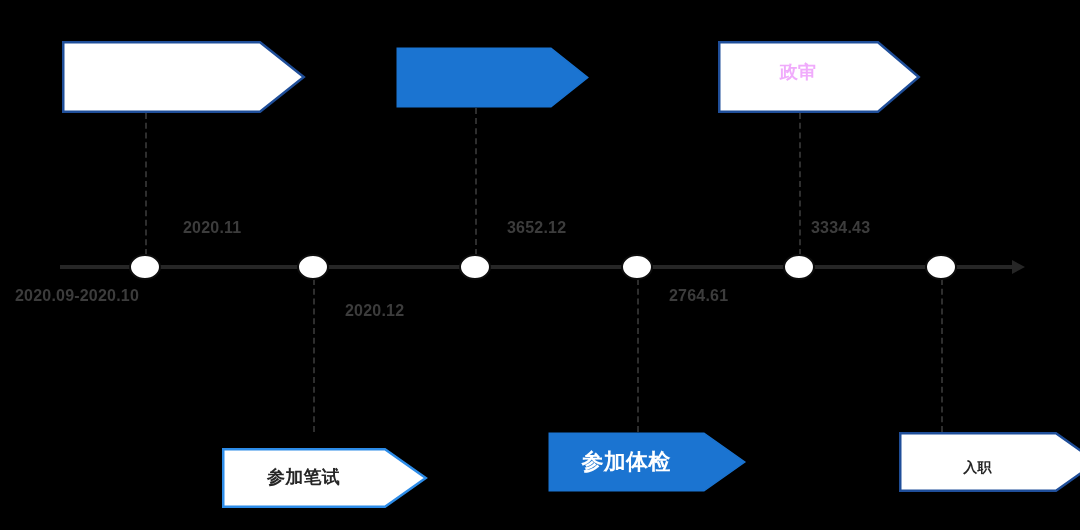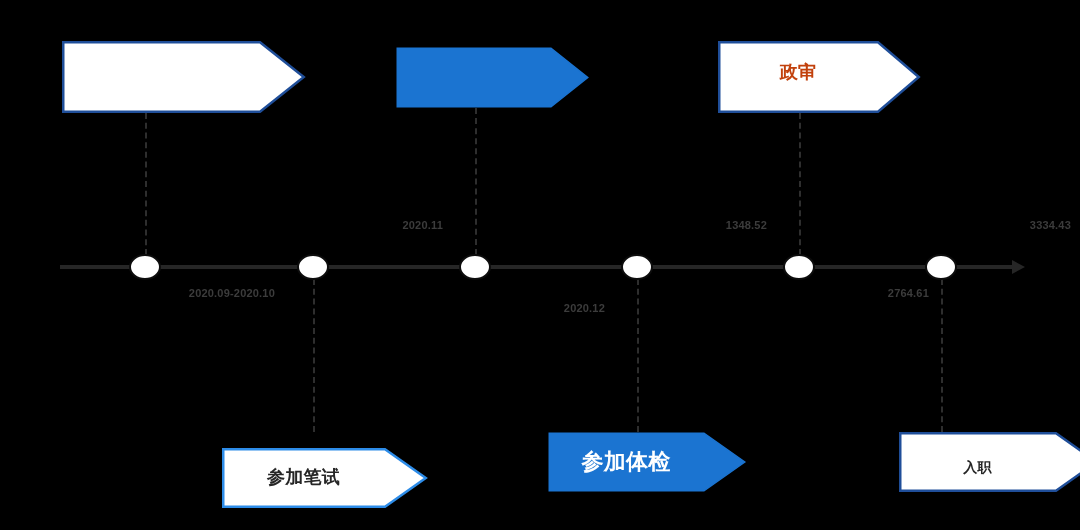--- a/index.html
+++ b/index.html
@@ -56,25 +56,25 @@
     width: 32px;
     height: 26px;
     border-radius: 50%;
     background: #ffffff;
     border: 2px solid #0d0d0d;
     z-index: 3;
   }
   .tick-label {
     position: absolute;
     color: #3c3c3c;
-    font-size: 11px;
+    font-size: 16px;
     font-weight: bold;
     letter-spacing: 0.2px;
     white-space: nowrap;
-    text-align: right;
+    text-align: left;
   }
   .connector {
     position: absolute;
     width: 0;
     border-left: 2px dashed #2e2e2e;
     z-index: 1;
   }
 </style>
 </head>
 <body>
@@ -94,35 +94,35 @@
   <div class="tl-arrowhead" style="left:1012px; top:260px;"></div>
 
   <div id="nodes">
       <div class="node" style="left: 129px; top: 254px;"></div>
       <div class="tick-label" style="width: 260px; left: 15px; top: 287px;">2020.09-2020.10</div>
       <div class="node" style="left: 297px; top: 254px;"></div>
       <div class="tick-label" style="width: 260px; left: 183px; top: 219px;">2020.11</div>
       <div class="node" style="left: 459px; top: 254px;"></div>
       <div class="tick-label" style="width: 260px; left: 345px; top: 302px;">2020.12</div>
       <div class="node" style="left: 621px; top: 254px;"></div>
-      <div class="tick-label" style="width: 260px; left: 507px; top: 219px;">1348.52</div>
+      <div class="tick-label" style="width: 260px; left: 507px; top: 219px;">3652.12</div>
       <div class="node" style="left: 783px; top: 254px;"></div>
       <div class="tick-label" style="width: 260px; left: 669px; top: 287px;">2764.61</div>
       <div class="node" style="left: 925px; top: 254px;"></div>
       <div class="tick-label" style="width: 260px; left: 811px; top: 219px;">3334.43</div>
     </div>
 
   <div id="callouts">
       <div class="arrow-box" style="left: 62px; top: 41px; width: 243px; height: 72px; color: rgb(38, 38, 38); font-size: 16px; padding-right: 45px;"><svg class="arrow-svg" width="243" height="72" viewBox="0 0 243 72">
           <path d="M 1.25 1.25 L 198 1.25 L 241.75 36 L 198 70.75 L 1.25 70.75 Z" fill="#FFFFFF" stroke="#1F4E99" stroke-width="2.5" stroke-linejoin="miter"></path>
         </svg></div>
       <div class="arrow-box" style="left: 396px; top: 47px; width: 193px; height: 61px; color: rgb(255, 255, 255); font-size: 16px; padding-right: 38px;"><svg class="arrow-svg" width="193" height="61" viewBox="0 0 193 61">
           <path d="M 1.25 1.25 L 155 1.25 L 191.75 30.5 L 155 59.75 L 1.25 59.75 Z" fill="#1B74D1" stroke="#1B74D1" stroke-width="1.5" stroke-linejoin="miter"></path>
         </svg></div>
-      <div class="arrow-box" style="left: 718px; top: 41px; width: 202px; height: 64px; color: #c2410c; font-size: 18px; padding-right: 42px;"><svg class="arrow-svg" width="202" height="72" viewBox="0 0 202 72">
+      <div class="arrow-box" style="left: 718px; top: 41px; width: 202px; height: 64px; color: #f0abfc; font-size: 18px; padding-right: 42px;"><svg class="arrow-svg" width="202" height="72" viewBox="0 0 202 72">
           <path d="M 1.25 1.25 L 160 1.25 L 200.75 36 L 160 70.75 L 1.25 70.75 Z" fill="#FFFFFF" stroke="#1F4E99" stroke-width="2.5" stroke-linejoin="miter"></path>
         </svg><span class="arrow-label">政审</span></div>
       <div class="arrow-box" style="left: 222px; top: 448px; width: 205px; height: 60px; color: rgb(38, 38, 38); font-size: 18px; padding-right: 42px;"><svg class="arrow-svg" width="205" height="60" viewBox="0 0 205 60">
           <path d="M 1.25 1.25 L 163 1.25 L 203.75 30 L 163 58.75 L 1.25 58.75 Z" fill="#FFFFFF" stroke="#2D8CE8" stroke-width="2.5" stroke-linejoin="miter"></path>
         </svg><span class="arrow-label">参加笔试</span></div>
       <div class="arrow-box" style="left: 548px; top: 432px; width: 198px; height: 60px; color: rgb(255, 255, 255); font-size: 22px; padding-right: 42px;"><svg class="arrow-svg" width="198" height="60" viewBox="0 0 198 60">
           <path d="M 1.25 1.25 L 156 1.25 L 196.75 30 L 156 58.75 L 1.25 58.75 Z" fill="#1B74D1" stroke="#1B74D1" stroke-width="1.5" stroke-linejoin="miter"></path>
         </svg><span class="arrow-label">参加体检</span></div>
       <div class="arrow-box" style="left: 851px; top: 432px; width: 199px; height: 71px; color: rgb(38, 38, 38); font-size: 14px; padding-right: 42px; margin-left: 48px;"><svg class="arrow-svg" width="199" height="60" viewBox="0 0 199 60">
           <path d="M 1.25 1.25 L 157 1.25 L 197.75 30 L 157 58.75 L 1.25 58.75 Z" fill="#FFFFFF" stroke="#1F4E99" stroke-width="2.5" stroke-linejoin="miter"></path>

